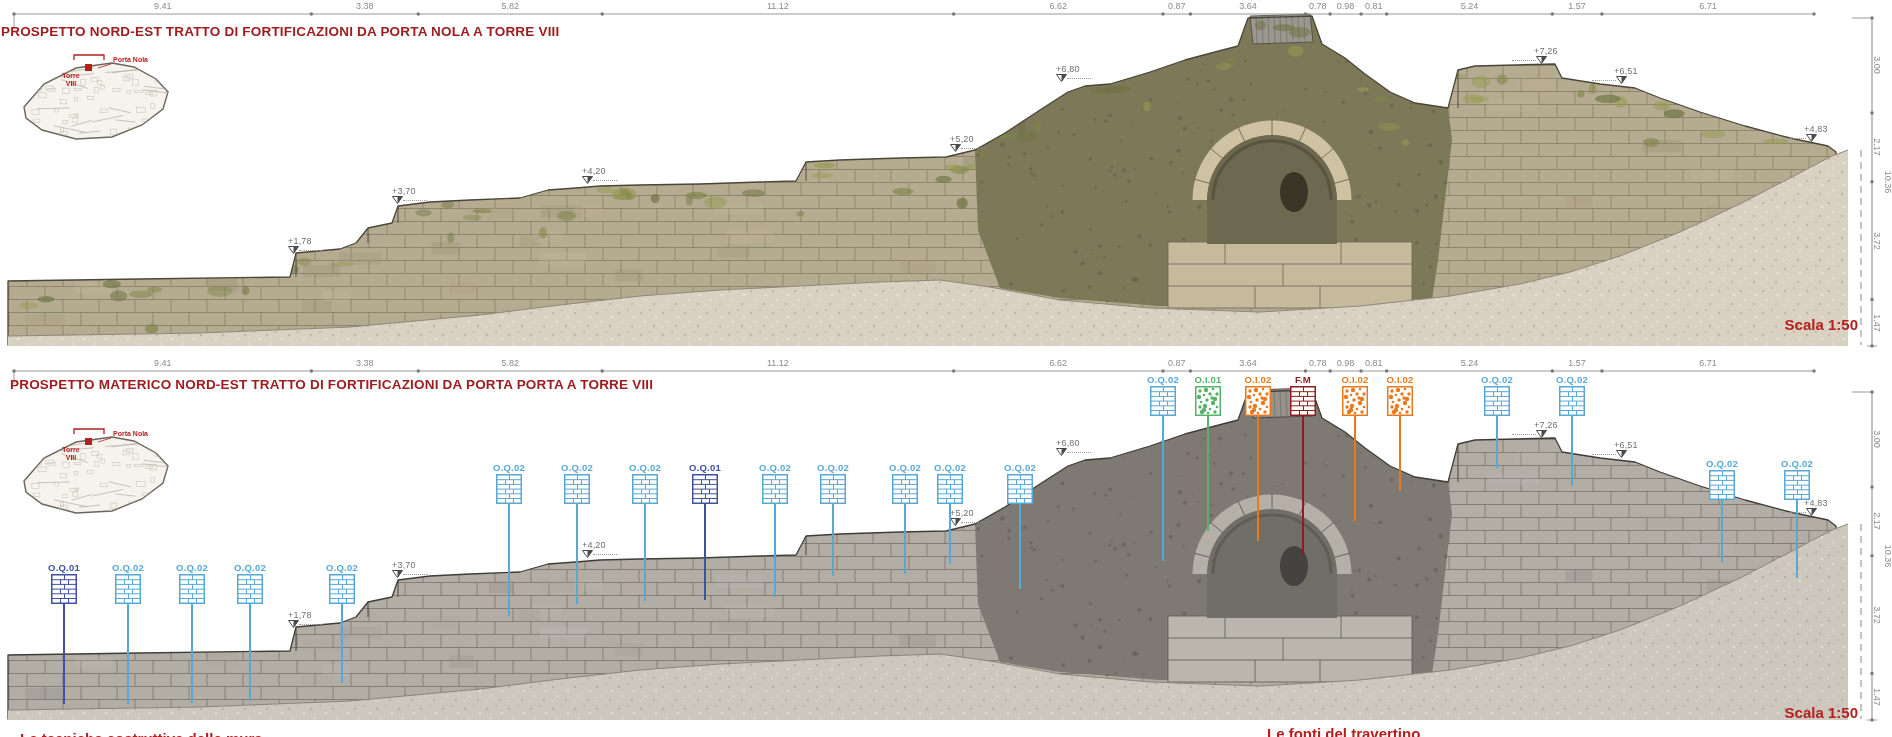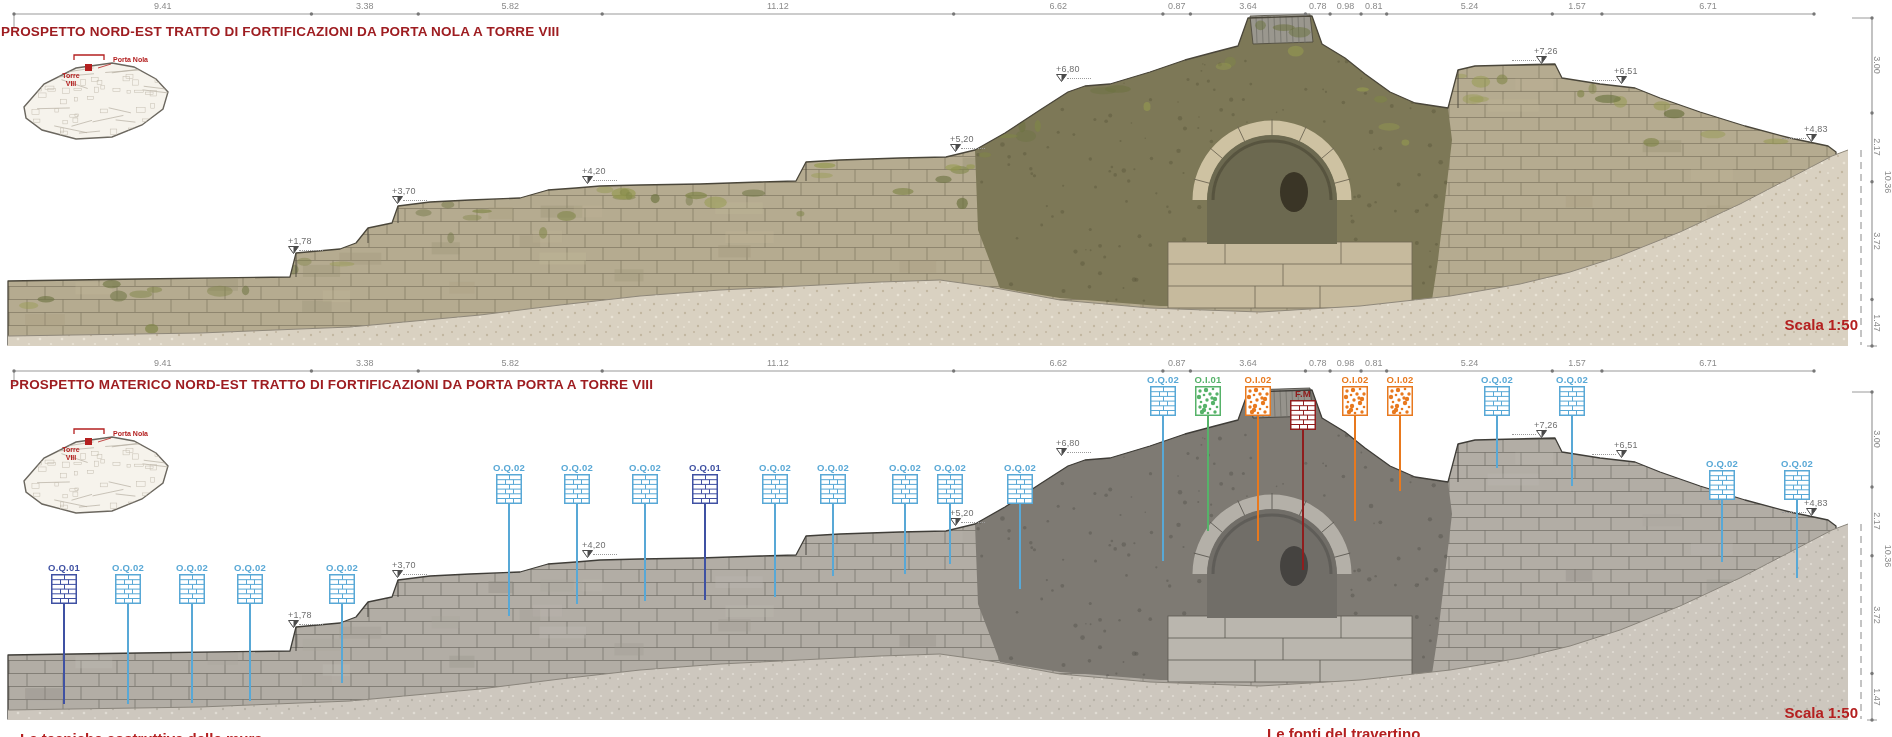--- a/index.html
+++ b/index.html
@@ -1294,21 +1294,21 @@
           <circle cx="10" cy="20" r="2.2" fill="#e8791e"></circle>
           <circle cx="15" cy="23" r="1.3" fill="#e8791e"></circle>
           <circle cx="20" cy="26" r="1.7" fill="#e8791e"></circle>
           <circle cx="7" cy="26" r="2.2" fill="#e8791e"></circle>
           <circle cx="13" cy="27" r="1.3" fill="#e8791e"></circle>
           <circle cx="17" cy="12" r="1.7" fill="#e8791e"></circle>
           <circle cx="9" cy="24" r="2.2" fill="#e8791e"></circle>
         </svg>
         <div class="leader" style="height: 125px; background: rgb(232, 121, 30);"></div>
       </div>
-      <div class="mlabel" style="left: 1279px; top: 388px;">
+      <div class="mlabel" style="left: 1279px; top: 374px;">
         <div class="code" style="color: rgb(143, 29, 29);">F.M</div>
         <svg width="26" height="30" viewBox="0 0 26 30">
           <rect x="0.75" y="0.75" width="24.5" height="28.5" fill="#fff" stroke="#8f1d1d" stroke-width="1.5"></rect>
           <line x1="1" y1="5.7" x2="25" y2="5.7" stroke="#8f1d1d" stroke-width="1"></line>
           <line x1="1" y1="10.4" x2="25" y2="10.4" stroke="#8f1d1d" stroke-width="1"></line>
           <line x1="1" y1="15.100000000000001" x2="25" y2="15.100000000000001" stroke="#8f1d1d" stroke-width="1"></line>
           <line x1="1" y1="19.8" x2="25" y2="19.8" stroke="#8f1d1d" stroke-width="1"></line>
           <line x1="1" y1="24.5" x2="25" y2="24.5" stroke="#8f1d1d" stroke-width="1"></line>
           <line x1="13.5" y1="1" x2="13.5" y2="5.7" stroke="#8f1d1d" stroke-width="1"></line>
           <line x1="9.5" y1="5.7" x2="9.5" y2="10.4" stroke="#8f1d1d" stroke-width="1"></line>

